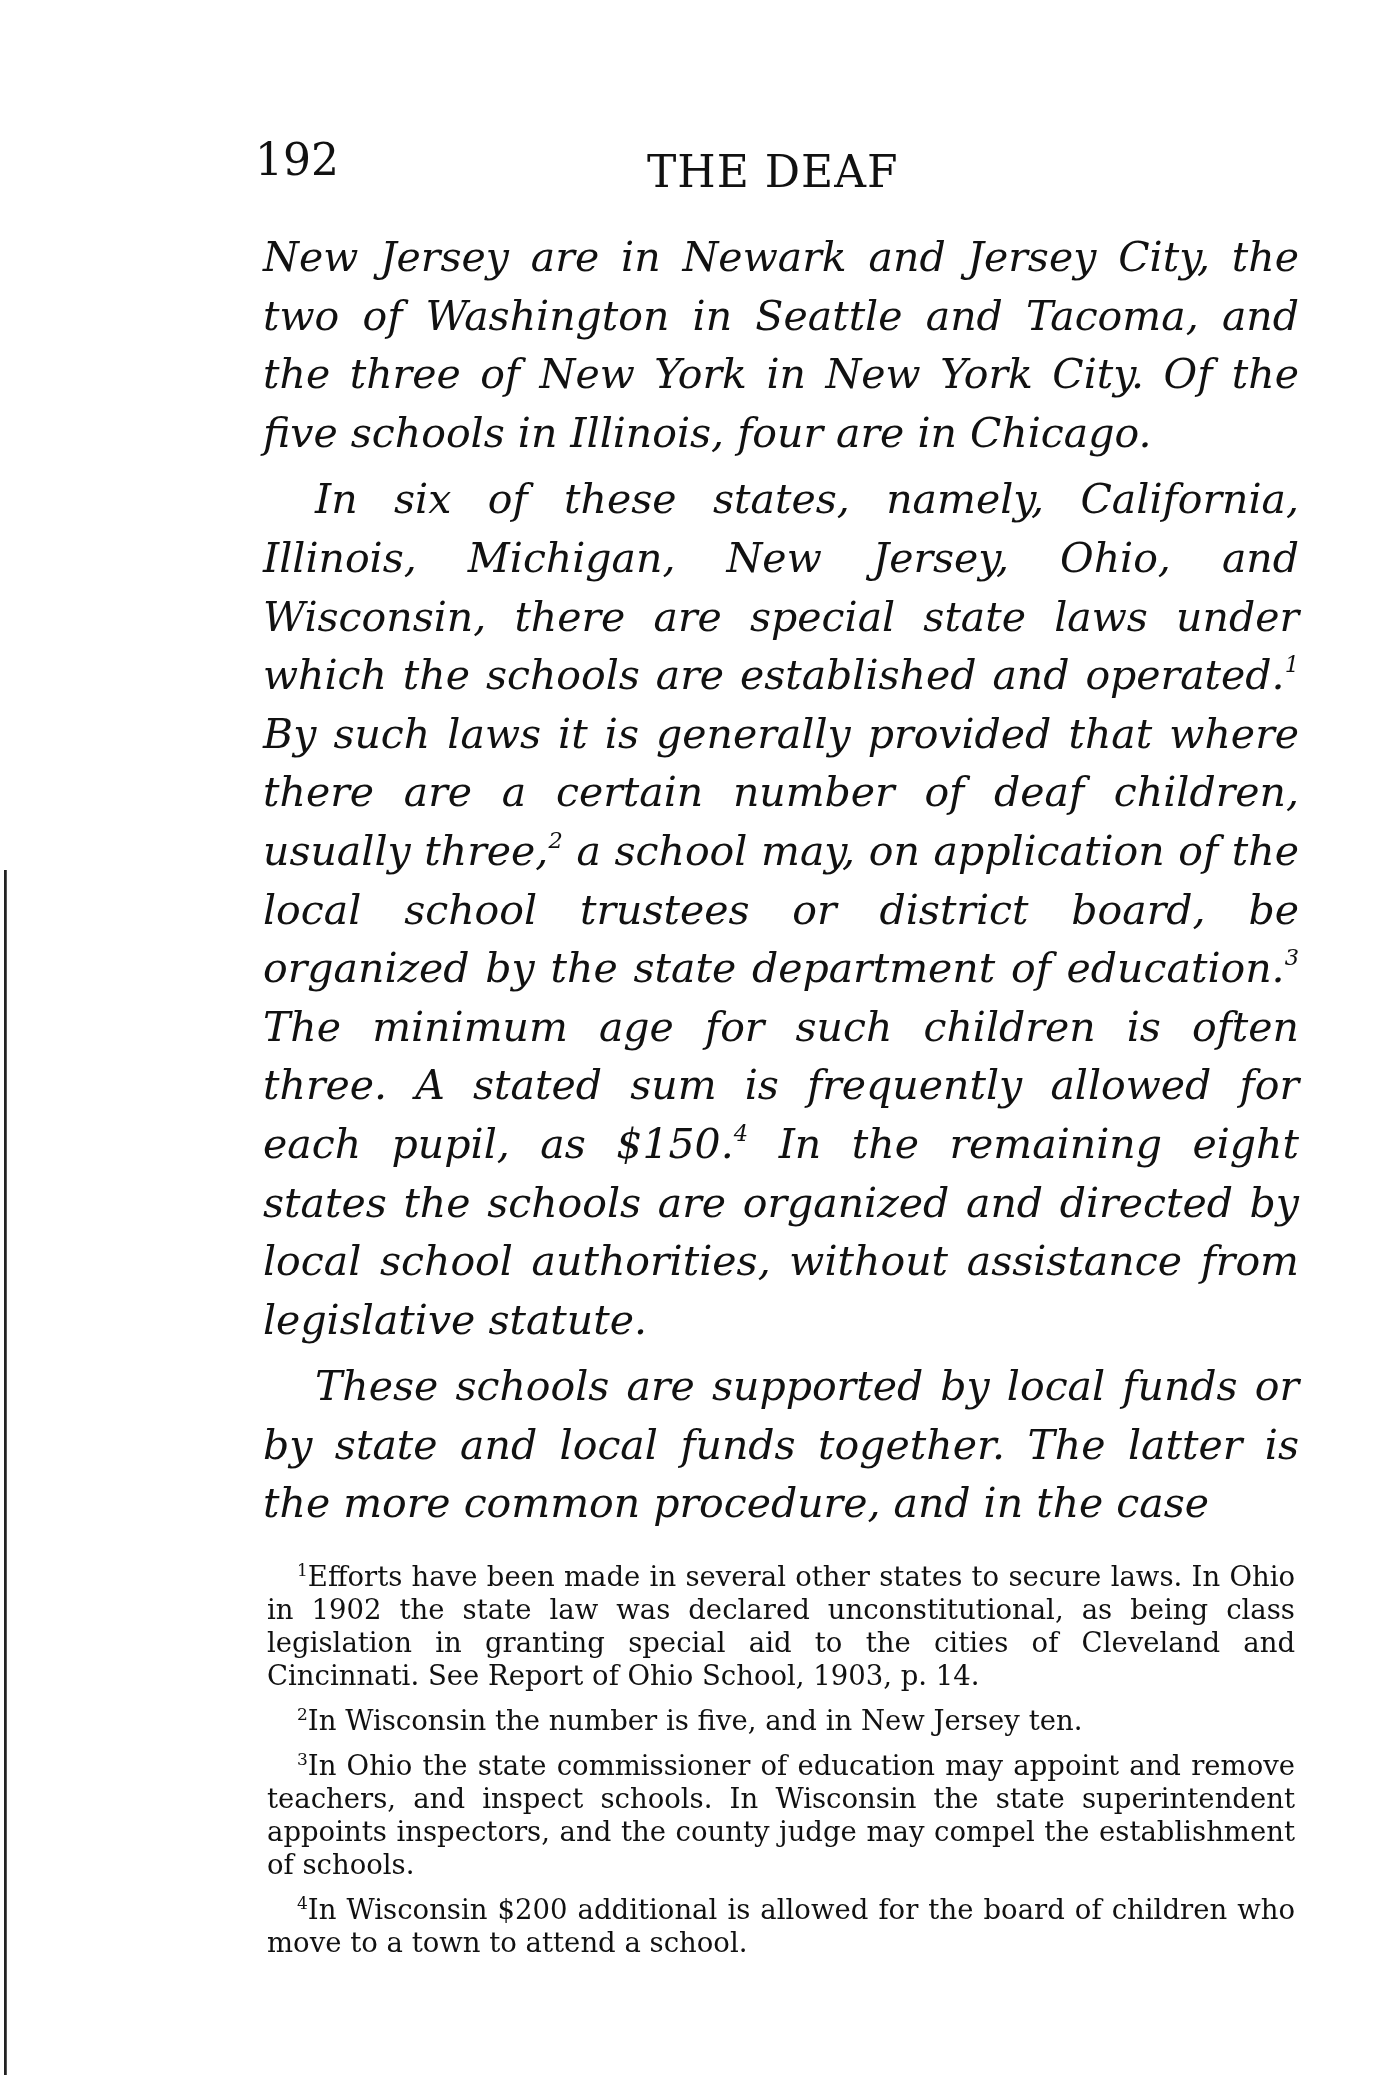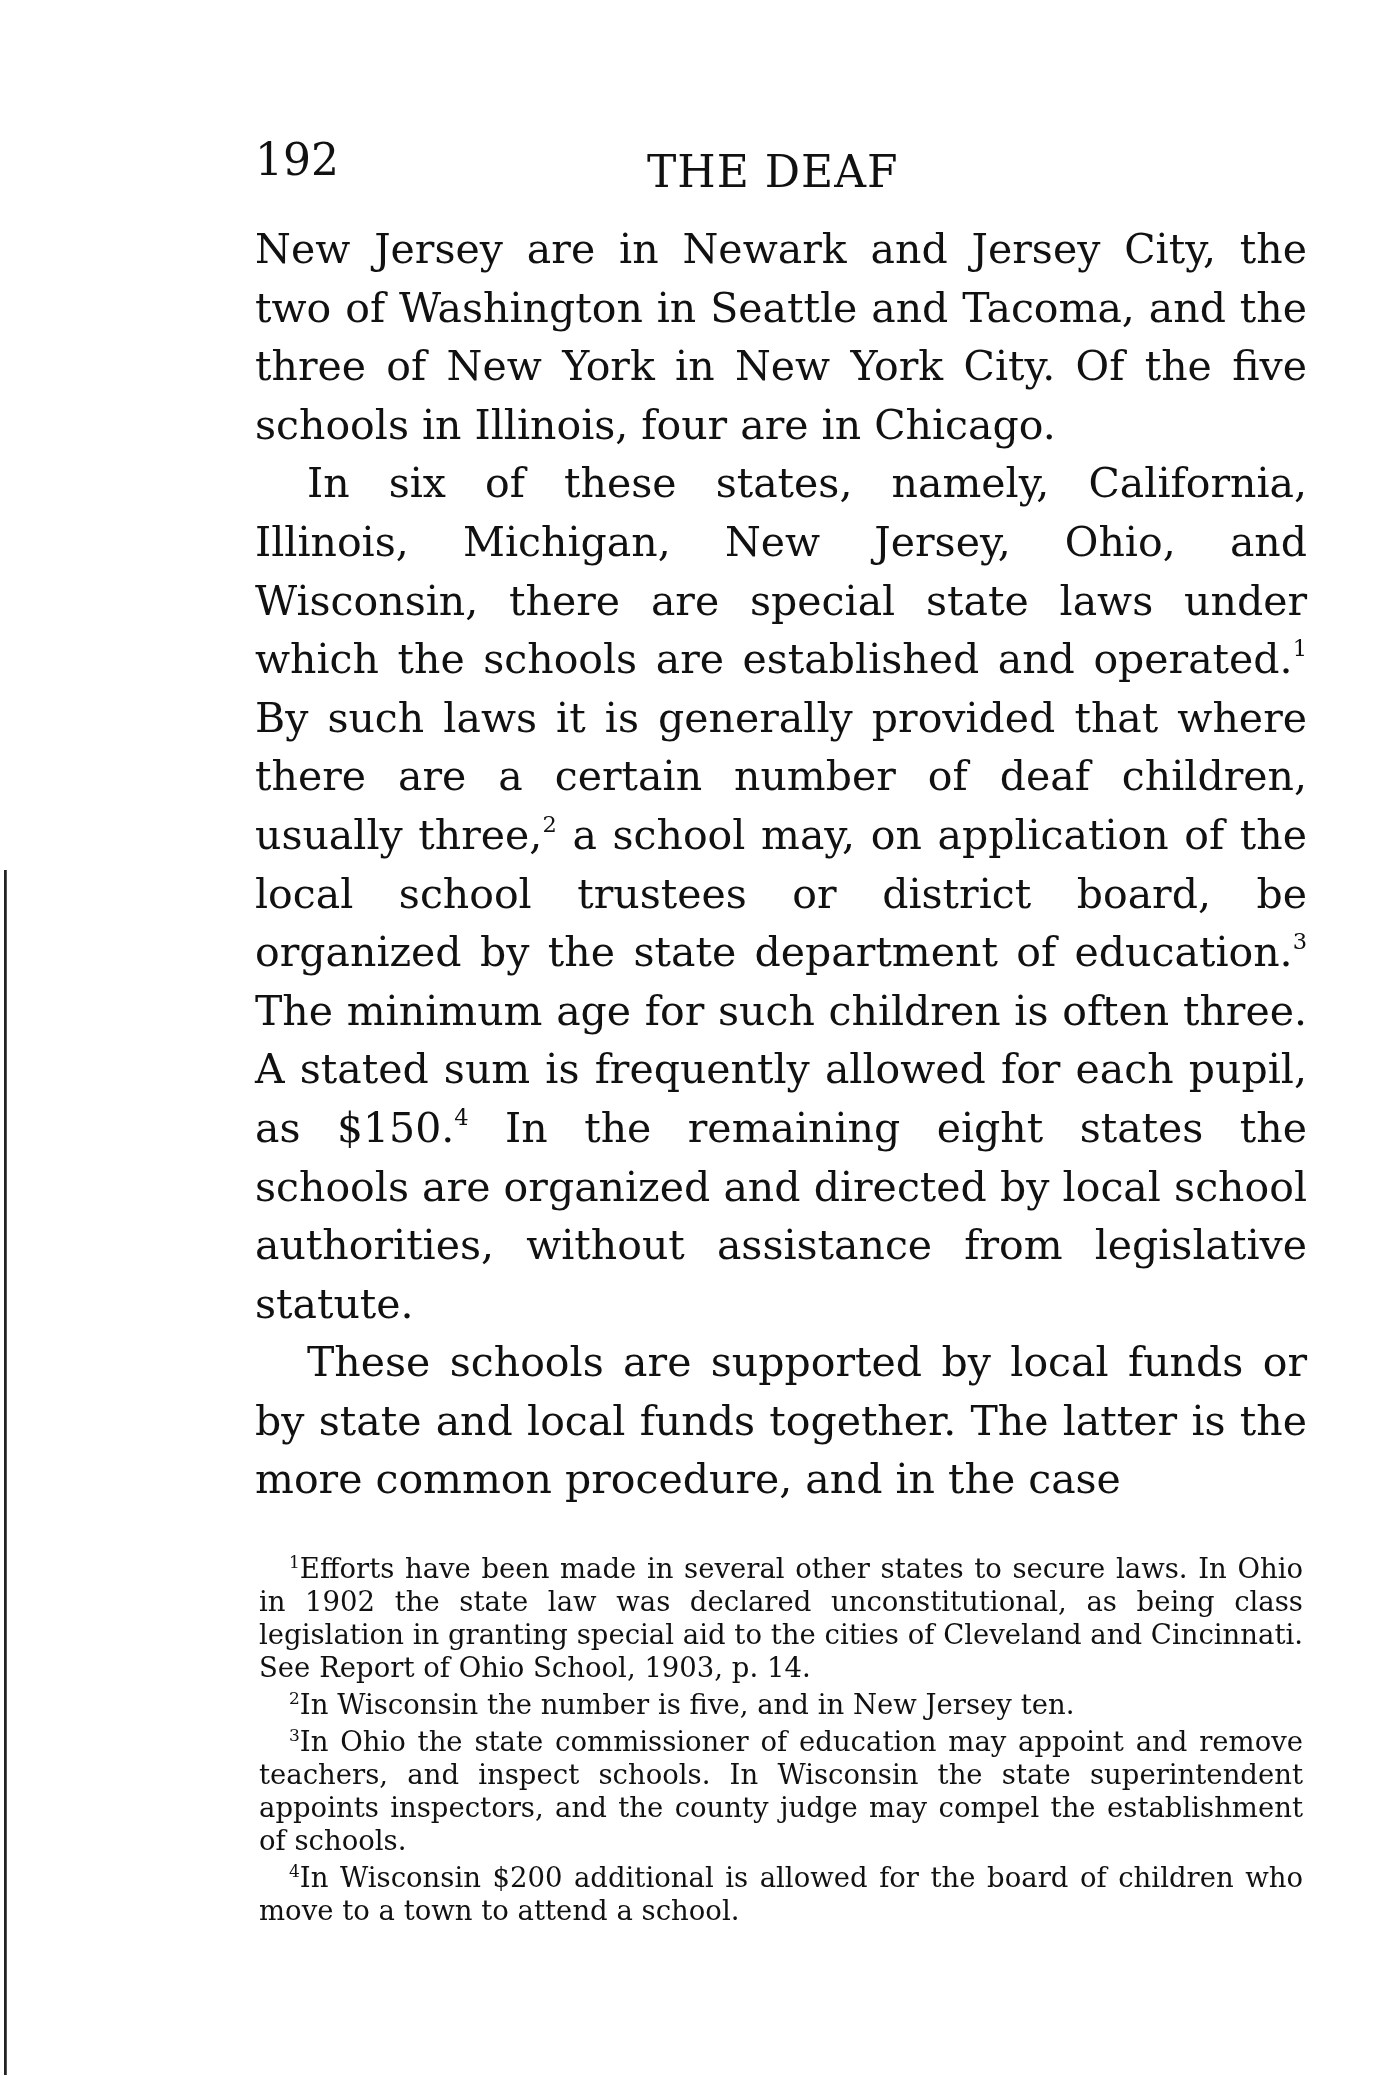--- a/index.html
+++ b/index.html
@@ -54,42 +54,43 @@
     .body-text {
       position: absolute;
       top: 220px;
       left: 0;
       width: 1052px;
       font-size: 41px;
       line-height: 58.6px;
       text-align: justify;
     }
     .body-text p {
-      margin: 0;
+      margin: 8px;
+      font-style: italic;
     }
     .body-text p.indent {
       text-indent: 52px;
     }
     sup {
       font-size: 0.55em;
       line-height: 0;
       vertical-align: 0.75em;
     }
     .footnotes {
       position: absolute;
       top: 1548px;
       left: 0;
       width: 1052px;
       font-size: 27.5px;
       line-height: 33px;
       text-align: justify;
       font-family: "DejaVu Serif", "Liberation Serif", serif;
     }
     .footnotes p {
-      margin: 4px;
+      margin: 12px;
       text-indent: 30px;
     }
     .footnotes sup {
       font-size: 0.62em;
       vertical-align: 0.6em;
     }
   </style>
 </head>
 <body>
 

